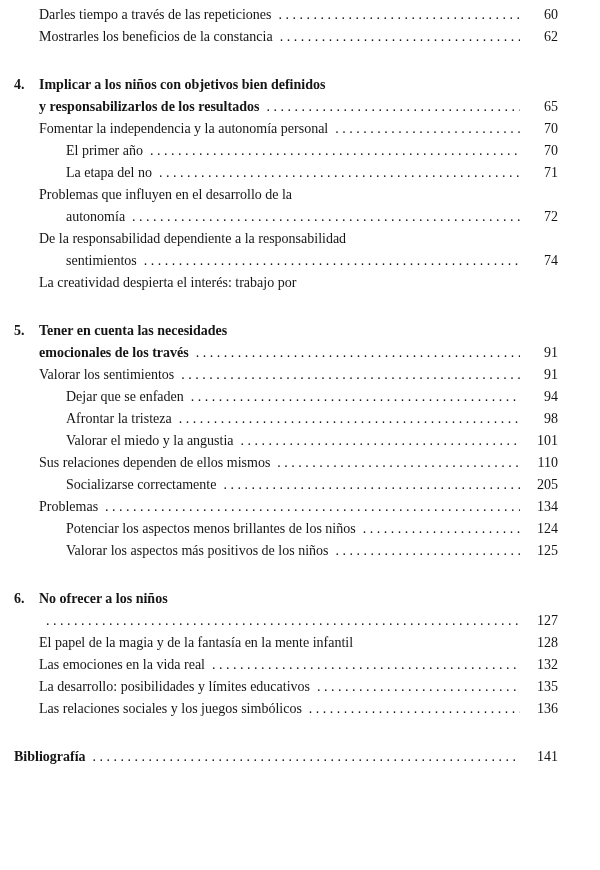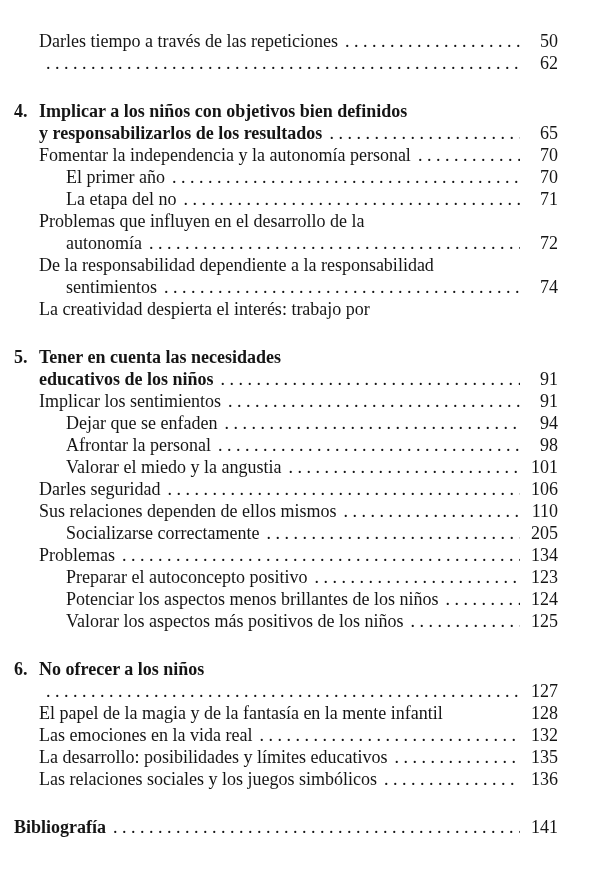--- a/index.html
+++ b/index.html
@@ -6,23 +6,23 @@
     margin: 0;
     padding: 0;
     background: #ffffff;
   }
   .page {
     position: relative;
     width: 600px;
     height: 870px;
     box-sizing: border-box;
     background: #ffffff;
-    padding: 30px 42px 0 14px;
+    padding: 4px 42px 0 14px;
     font-family: "Liberation Serif", "DejaVu Serif", serif;
-    font-size: 18px;
+    font-size: 14px;
     color: #151515;
     overflow: hidden;
   }
   .row {
     display: flex;
     align-items: baseline;
     white-space: nowrap;
     line-height: 22px;
   }
   .ind-0 { padding-left: 0; }
@@ -55,23 +55,24 @@
   }
   .gap { height: 26px; }
 </style>
 </head>
 <body>
 
 <div class="page" id="toc">
     <div class="row ind-1">
       <span class="text">Darles tiempo a través de las repeticiones</span>
       <span class="dots"></span>
-      <span class="pg">50</span>
-    </div>
-    <div class="row ind-1">
+      <span class="pg">60</span>
+    </div>
+    <div class="row ind-1">
+      <span class="text">Mostrarles los beneficios de la constancia</span>
       <span class="dots"></span>
       <span class="pg">62</span>
     </div>
     <div class="gap"></div>
     <div class="row ind-0 bold">
       <span class="num">4.</span>
       <span class="text">Implicar a los niños con objetivos bien definidos</span>
     </div>
     <div class="row ind-1 bold">
       <span class="text">y responsabilizarlos de los resultados</span>
@@ -111,68 +112,58 @@
     </div>
     <div class="row ind-1">
       <span class="text">La creatividad despierta el interés: trabajo por</span>
     </div>
     <div class="gap"></div>
     <div class="row ind-0 bold">
       <span class="num">5.</span>
       <span class="text">Tener en cuenta las necesidades</span>
     </div>
     <div class="row ind-1 bold">
-      <span class="text">educativos de los niños</span>
+      <span class="text">emocionales de los través</span>
       <span class="dots"></span>
       <span class="pg">91</span>
     </div>
     <div class="row ind-1">
-      <span class="text">Implicar los sentimientos</span>
+      <span class="text">Valorar los sentimientos</span>
       <span class="dots"></span>
       <span class="pg">91</span>
     </div>
     <div class="row ind-2">
       <span class="text">Dejar que se enfaden</span>
       <span class="dots"></span>
       <span class="pg">94</span>
     </div>
     <div class="row ind-2">
-      <span class="text">Afrontar la personal</span>
+      <span class="text">Afrontar la tristeza</span>
       <span class="dots"></span>
       <span class="pg">98</span>
     </div>
     <div class="row ind-2">
       <span class="text">Valorar el miedo y la angustia</span>
       <span class="dots"></span>
       <span class="pg">101</span>
     </div>
     <div class="row ind-1">
-      <span class="text">Darles seguridad</span>
-      <span class="dots"></span>
-      <span class="pg">106</span>
-    </div>
-    <div class="row ind-1">
       <span class="text">Sus relaciones dependen de ellos mismos</span>
       <span class="dots"></span>
       <span class="pg">110</span>
     </div>
     <div class="row ind-2">
       <span class="text">Socializarse correctamente</span>
       <span class="dots"></span>
       <span class="pg">205</span>
     </div>
     <div class="row ind-1">
       <span class="text">Problemas</span>
       <span class="dots"></span>
       <span class="pg">134</span>
-    </div>
-    <div class="row ind-2">
-      <span class="text">Preparar el autoconcepto positivo</span>
-      <span class="dots"></span>
-      <span class="pg">123</span>
     </div>
     <div class="row ind-2">
       <span class="text">Potenciar los aspectos menos brillantes de los niños</span>
       <span class="dots"></span>
       <span class="pg">124</span>
     </div>
     <div class="row ind-2">
       <span class="text">Valorar los aspectos más positivos de los niños</span>
       <span class="dots"></span>
       <span class="pg">125</span>

